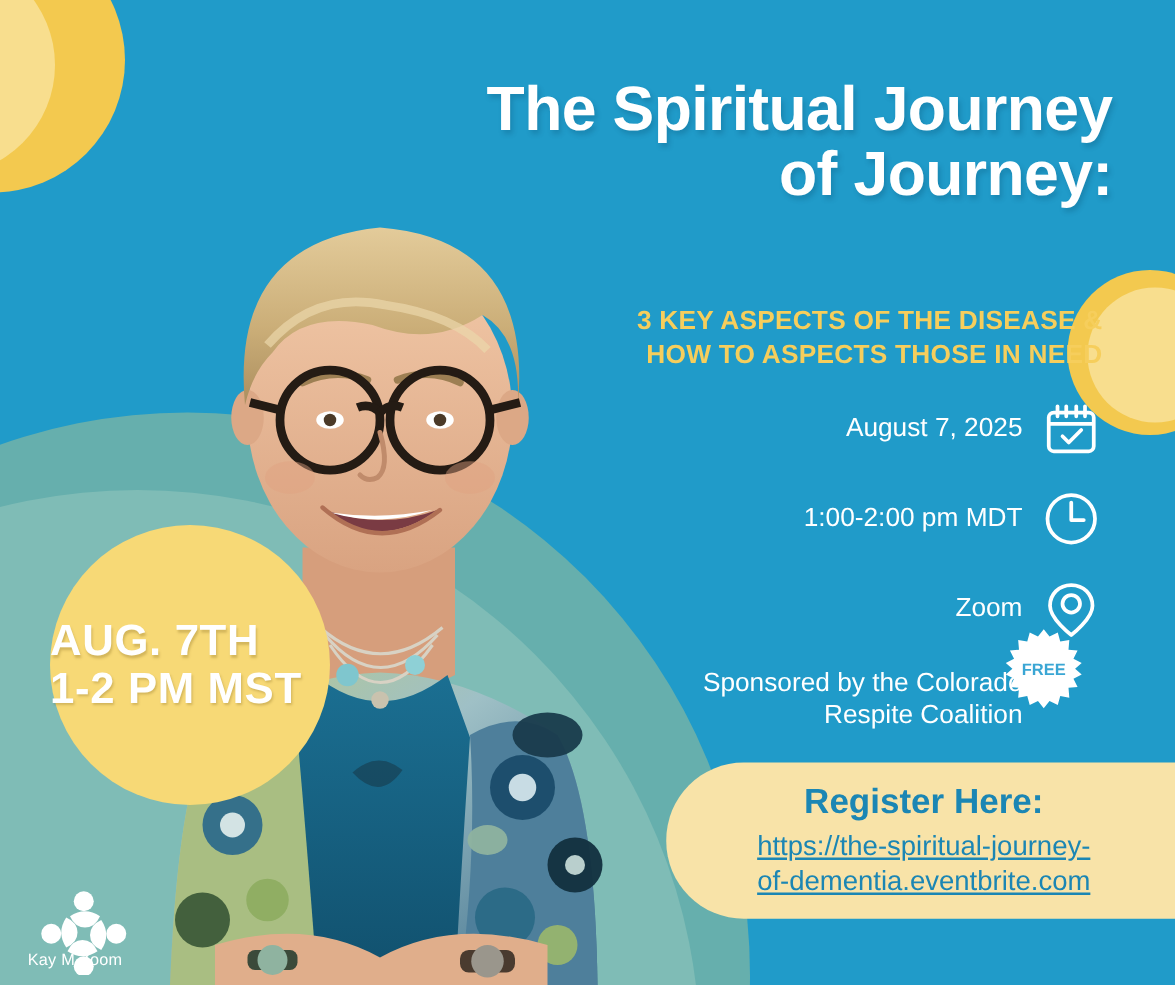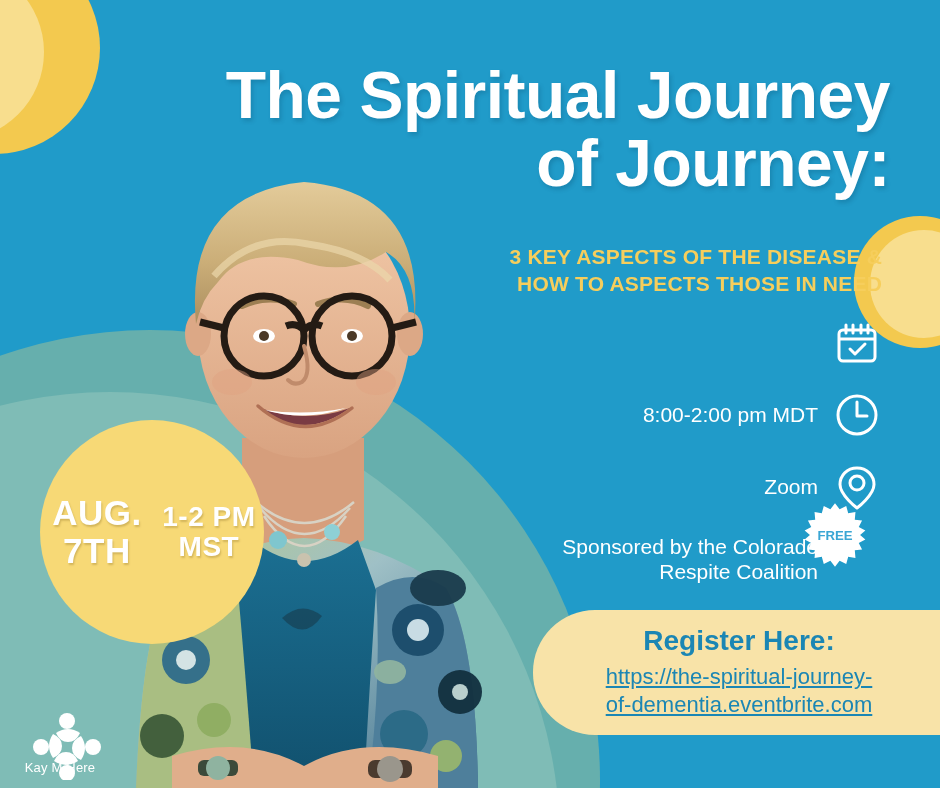--- a/index.html
+++ b/index.html
@@ -43,37 +43,37 @@
   .portrait{
     position:absolute;left:46px;top:120px;width:520px;height:668px;
     overflow:hidden;
   }
   .portrait svg{display:block;}
 
   
   .date-badge{
     position:absolute;left:40px;top:420px;width:224px;height:224px;
     border-radius:50%;background:#F7D976;
-    display:flex;flex-direction:row;align-items:center;justify-content:center;
+    display:flex;flex-direction:column;align-items:flex-start;justify-content:center;
     text-align:center;
   }
   .date-badge .l1,.date-badge .l2{
     color:#ffffff;font-weight:bold;letter-spacing:.5px;line-height:1.08;
     text-shadow:1px 2px 2px rgba(120,90,20,.28);
   }
   .date-badge .l1{font-size:35px;}
-  .date-badge .l2{font-size:28px;}
+  .date-badge .l2{font-size:35px;}
 
   
   .headline{
     position:absolute;left:150px;top:62px;width:740px;
     text-align:right;
     color:#ffffff;
     font-weight:bold;
-    font-size:66px;
+    font-size:50px;
     line-height:1.03;
     letter-spacing:-0.5px;
     text-shadow:2px 3px 4px rgba(0,60,90,.22);
   }
   .headline .ln1{display:block;}
   .headline .ln2{display:block;}
 
   .subhead{
     position:absolute;right:58px;top:243px;width:520px;
     text-align:right;
@@ -267,32 +267,33 @@
   </div>
 
   <div class="subhead">
     <span>3 KEY ASPECTS OF THE DISEASE &amp;</span>
     <span>HOW TO ASPECTS THOSE IN NEED</span>
   </div>
 
   <div class="details">
 
     <div class="drow">
+      <div class="dtext">August 7, 2025</div>
       <span class="dicon">
         <svg width="50" height="50" viewBox="0 0 50 50" fill="none" stroke="#ffffff" stroke-width="3">
           <rect x="7" y="12" width="36" height="31" rx="4"></rect>
           <path d="M7 21 H43"></path>
           <path d="M14 7 V15 M21 7 V15 M29 7 V15 M36 7 V15" stroke-linecap="round"></path>
           <path d="M18 31 l5 5 l10 -10" stroke-linecap="round" stroke-linejoin="round"></path>
         </svg>
       </span>
     </div>
 
     <div class="drow">
-      <div class="dtext">8:00-2:00 pm MDT</div>
+      <div class="dtext">1:00-2:00 pm MDT</div>
       <span class="dicon">
         <svg width="50" height="50" viewBox="0 0 50 50" fill="none" stroke="#ffffff" stroke-width="3">
           <circle cx="25" cy="25" r="19"></circle>
           <path d="M25 12 V26 H35" stroke-linecap="round" stroke-linejoin="round"></path>
         </svg>
       </span>
     </div>
 
     <div class="drow">
       <div class="dtext">Zoom</div>
@@ -340,15 +341,15 @@
           <circle cx="33" cy="7" r="8"></circle>
           <path d="M22 19 q12 -8 24 0 q-4 9 -12 9 q-8 0 -12 -9 Z"></path>
         </g>
         <g transform="rotate(270 33 33)">
           <circle cx="33" cy="7" r="8"></circle>
           <path d="M22 19 q12 -8 24 0 q-4 9 -12 9 q-8 0 -12 -9 Z"></path>
         </g>
       </g>
     </svg>
   </div>
-  <div class="logo-text">Kay M Here</div>
+  <div class="logo-text">Kay M Zoom</div>
 
 </div>
 
 </body></html>

